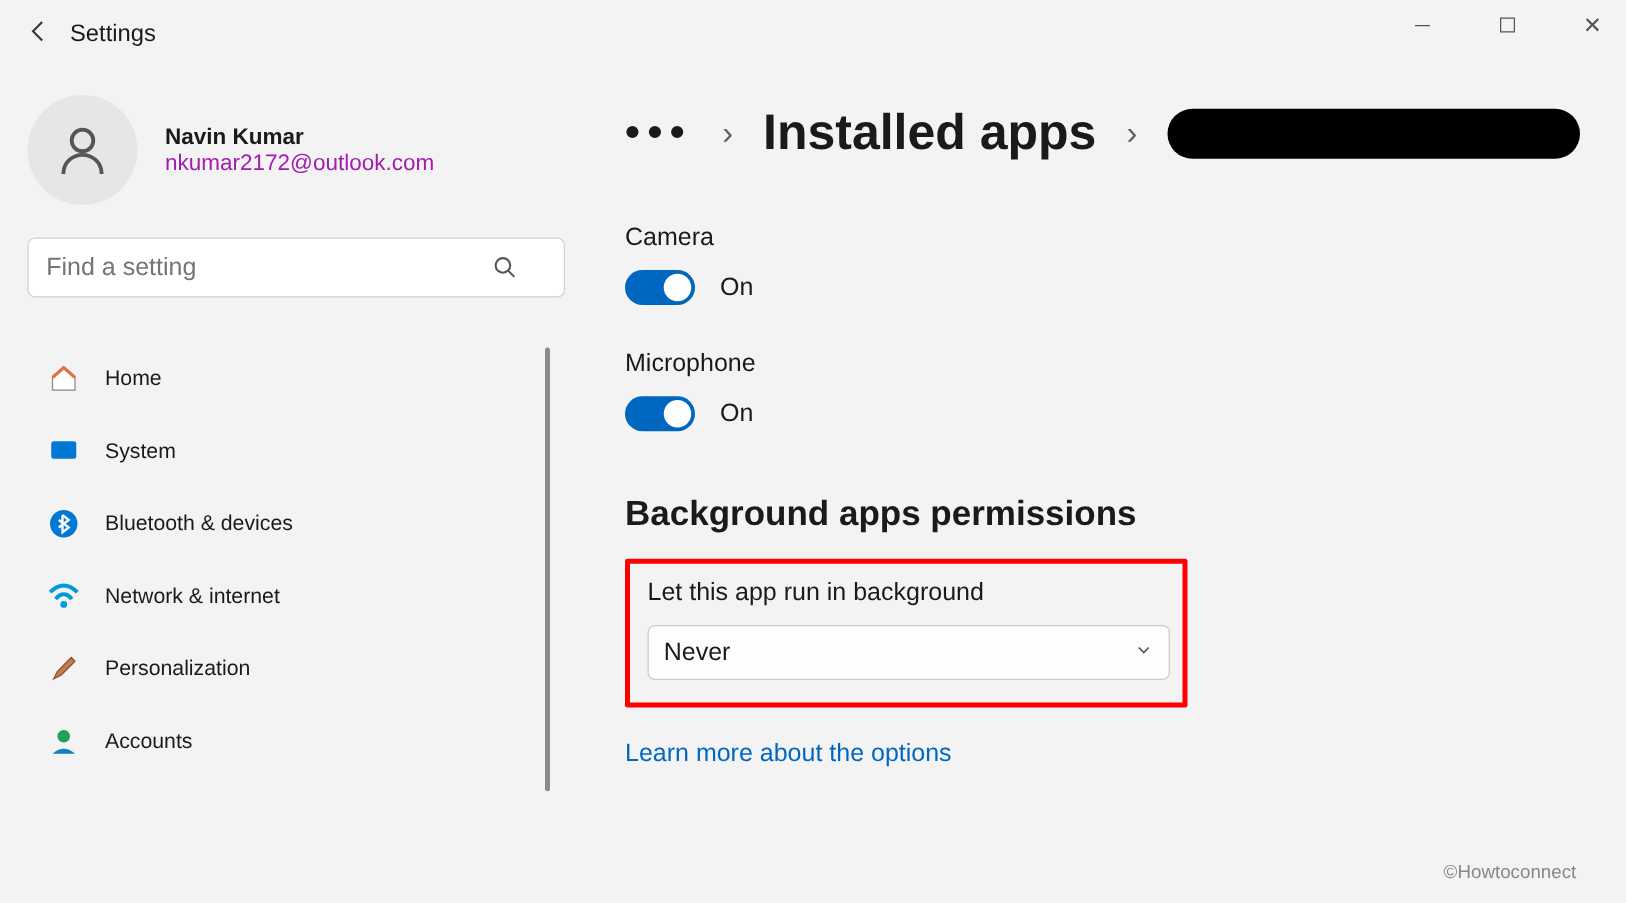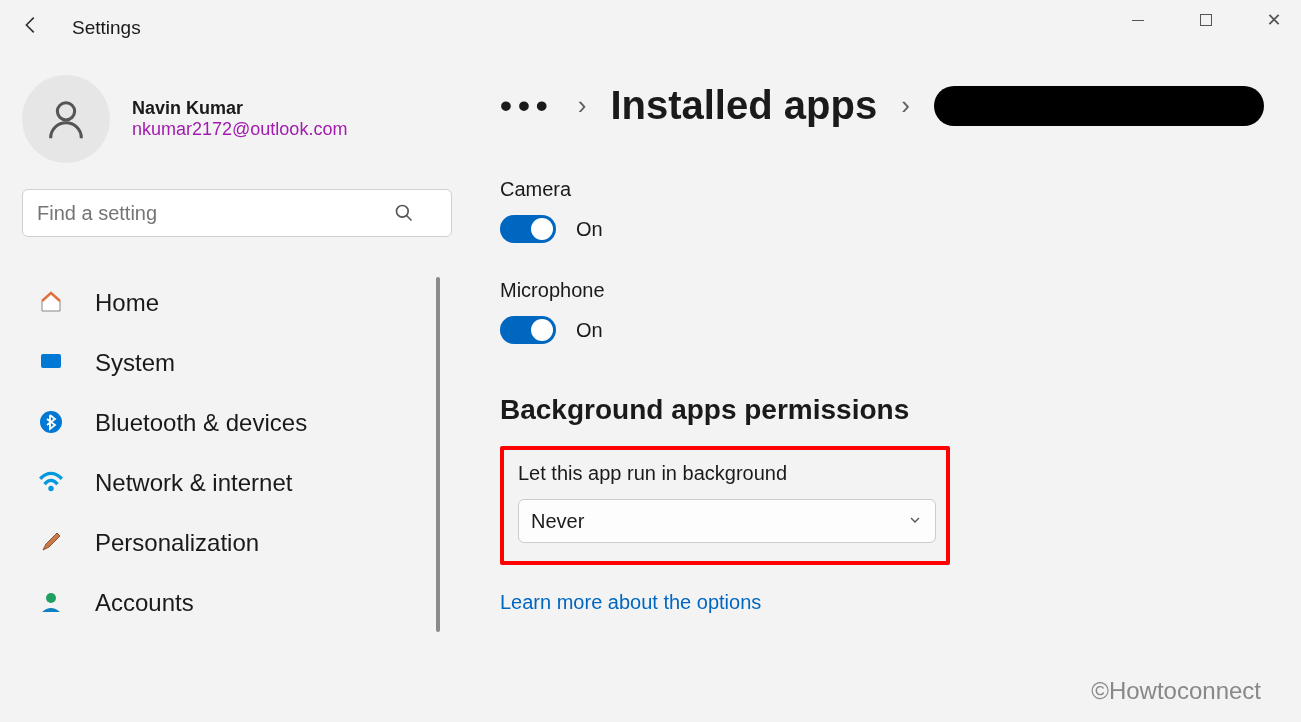--- a/index.html
+++ b/index.html
@@ -33,21 +33,21 @@
   }
   .wc-min::before { content: ""; display:block; width:12px; height:1px; background:#555; }
   .wc-max { border:1px solid #555; width:12px; height:12px; }
   .wc-close { font-size:18px; line-height:1; }
 
   
   .top-bar {
     display: flex;
     align-items: center;
     padding: 8px 14px;
-    gap: 24px;
+    gap: 8px;
   }
   .back-btn {
     font-size: 20px;
     cursor: pointer;
     padding: 6px;
     color: #333;
   }
   .app-title {
     font-size: 19px;
   }
@@ -113,24 +113,25 @@
     position: absolute;
     right: 0;
     top: 0;
     width: 4px;
     height: 355px;
     background: #8a8a8a;
     border-radius: 2px;
   }
   .nav-item {
     display: flex;
-    gap: 31px;
+    align-items: center;
+    gap: 20px;
     padding: 12px 16px;
     border-radius: 6px;
-    font-size: 24px;
+    font-size: 17px;
     cursor: pointer;
     margin-bottom: 8px;
     width: 420px;
     position: relative;
   }
   .nav-item.active {
     background: #e9e9e9;
   }
   .nav-item.active::before {
     content: "";
@@ -232,21 +233,21 @@
     margin-top: 26px;
     font-size: 20px;
     color: #0067c0;
     cursor: pointer;
   }
 
   .watermark {
     position: absolute;
     bottom: 24px;
     right: 40px;
-    font-size: 24px;
+    font-size: 15px;
     color: #888;
   }
 </style>
 </head>
 <body>
 
 <div class="window-controls">
   <div class="wc-btn">
       <span class="wc-min"></span>
     </div>

